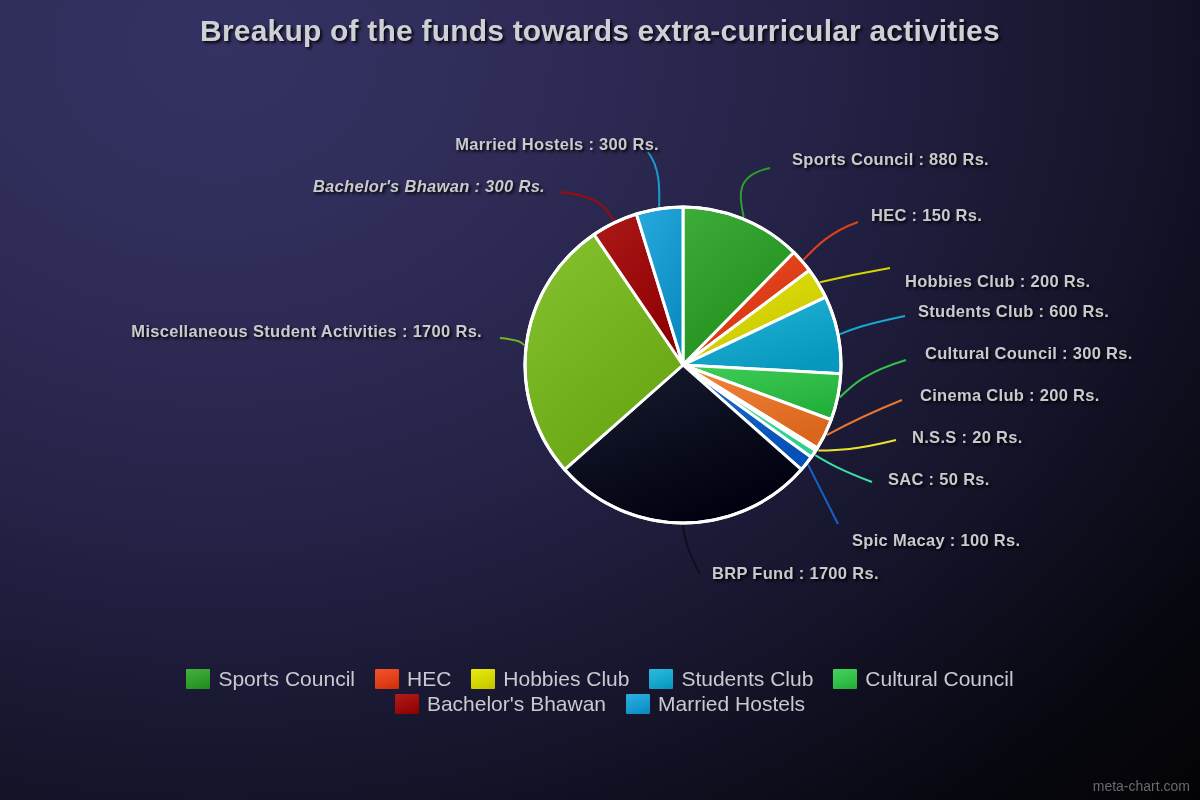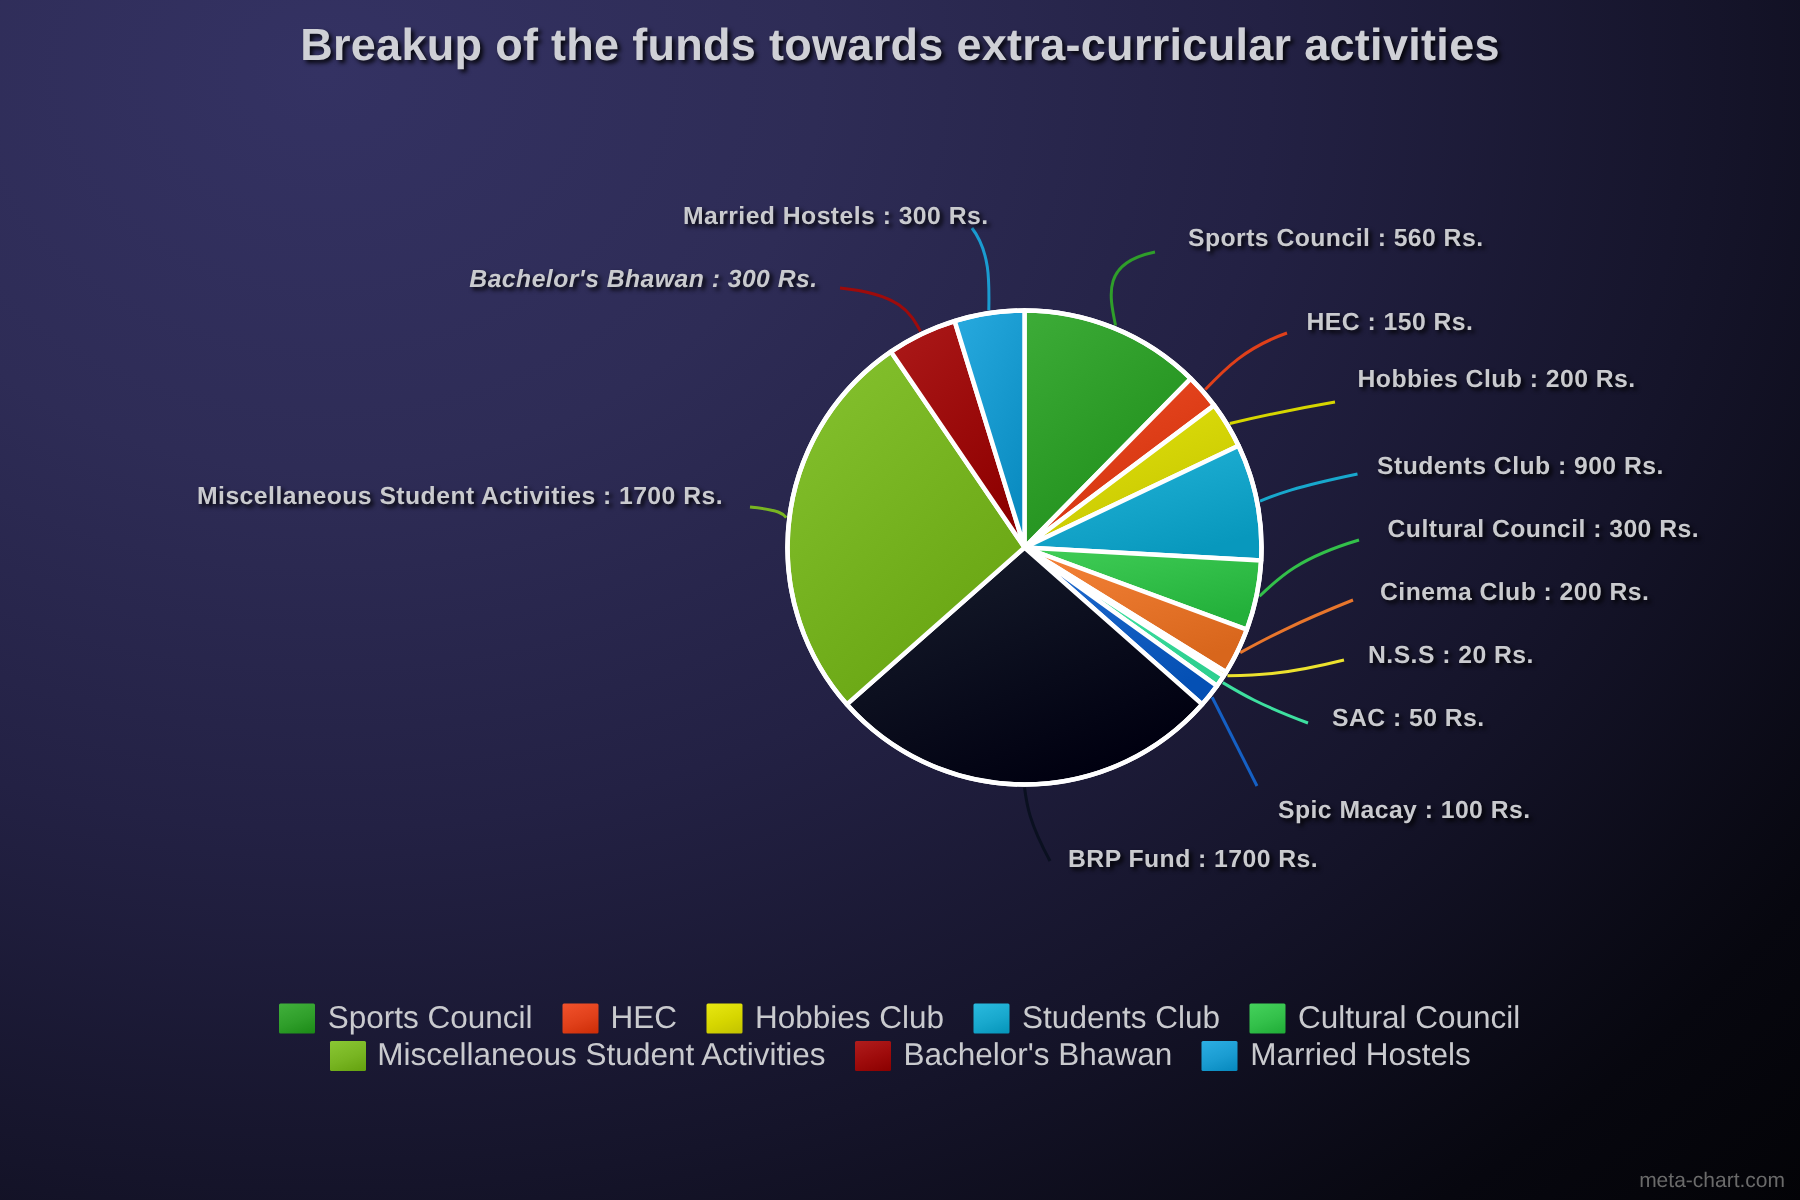--- a/index.html
+++ b/index.html
@@ -136,24 +136,24 @@
         <path d="M 683 365 L 811.29 457.23 A 158 158 0 0 1 801.47 469.55 Z" fill="url(#g8)" stroke="#ffffff" stroke-width="3" stroke-linejoin="round"></path>
         <path d="M 683 365 L 801.47 469.55 A 158 158 0 0 1 564.53 469.55 Z" fill="url(#g9)" stroke="#ffffff" stroke-width="3" stroke-linejoin="round"></path>
         <path d="M 683 365 L 564.53 469.55 A 158 158 0 0 1 594.00 234.45 Z" fill="url(#g10)" stroke="#ffffff" stroke-width="3" stroke-linejoin="round"></path>
         <path d="M 683 365 L 594.00 234.45 A 158 158 0 0 1 636.43 214.02 Z" fill="url(#g11)" stroke="#ffffff" stroke-width="3" stroke-linejoin="round"></path>
         <path d="M 683 365 L 636.43 214.02 A 158 158 0 0 1 683.00 207.00 Z" fill="url(#g12)" stroke="#ffffff" stroke-width="3" stroke-linejoin="round"></path>
         <circle cx="683" cy="365" r="158" fill="none" stroke="#ffffff" stroke-width="3"></circle>
       </svg>
   </div>
 
   <div id="callout-layer">
-      <div class="callout r" style="left: 792px; top: 150px;">Sports Council : 560 Rs.</div>
+      <div class="callout r" style="left: 792px; top: 150px;">Sports Council : 880 Rs.</div>
       <div class="callout r" style="left: 871px; top: 206px;">HEC : 150 Rs.</div>
-      <div class="callout r" style="left: 905px; top: 244px;">Hobbies Club : 200 Rs.</div>
-      <div class="callout r" style="left: 918px; top: 302px;">Students Club : 900 Rs.</div>
+      <div class="callout r" style="left: 905px; top: 272px;">Hobbies Club : 200 Rs.</div>
+      <div class="callout r" style="left: 918px; top: 302px;">Students Club : 600 Rs.</div>
       <div class="callout r" style="left: 925px; top: 344px;">Cultural Council : 300 Rs.</div>
       <div class="callout r" style="left: 920px; top: 386px;">Cinema Club : 200 Rs.</div>
       <div class="callout r" style="left: 912px; top: 428px;">N.S.S : 20 Rs.</div>
       <div class="callout r" style="left: 888px; top: 470px; text-align: right;">SAC : 50 Rs.</div>
       <div class="callout r" style="left: 852px; top: 531px;">Spic Macay : 100 Rs.</div>
       <div class="callout r" style="left: 712px; top: 564px;">BRP Fund : 1700 Rs.</div>
       <div class="callout l" style="right: 718px; top: 322px;">Miscellaneous Student Activities : 1700 Rs.</div>
       <div class="callout l" style="right: 655px; top: 177px; font-style: italic;">Bachelor's Bhawan : 300 Rs.</div>
       <div class="callout l" style="right: 541px; top: 135px;">Married Hostels : 300 Rs.</div>
     </div>
@@ -176,24 +176,20 @@
           <span class="swatch" style="background: linear-gradient(160deg, rgb(42, 186, 223) 0%, rgb(24, 168, 205) 55%, rgb(4, 148, 185) 100%);"></span>
           <span class="legend-label">Students Club</span>
         </div>
         <div class="legend-item">
           <span class="swatch" style="background: linear-gradient(160deg, rgb(69, 210, 92) 0%, rgb(51, 192, 74) 55%, rgb(31, 172, 54) 100%);"></span>
           <span class="legend-label">Cultural Council</span>
         </div>
       </div>
       <div class="legend-row">
         <div class="legend-item">
-          <span class="swatch" style="background: linear-gradient(160deg, rgb(138, 199, 52) 0%, rgb(120, 181, 34) 55%, rgb(100, 161, 14) 100%);"></span>
-          <span class="legend-label">Miscellaneous Student Activities</span>
-        </div>
-        <div class="legend-item">
           <span class="swatch" style="background: linear-gradient(160deg, rgb(176, 29, 29) 0%, rgb(158, 11, 11) 55%, rgb(138, 0, 0) 100%);"></span>
           <span class="legend-label">Bachelor's Bhawan</span>
         </div>
         <div class="legend-item">
           <span class="swatch" style="background: linear-gradient(160deg, rgb(44, 174, 227) 0%, rgb(26, 156, 209) 55%, rgb(6, 136, 189) 100%);"></span>
           <span class="legend-label">Married Hostels</span>
         </div>
       </div>
     </div>
 

